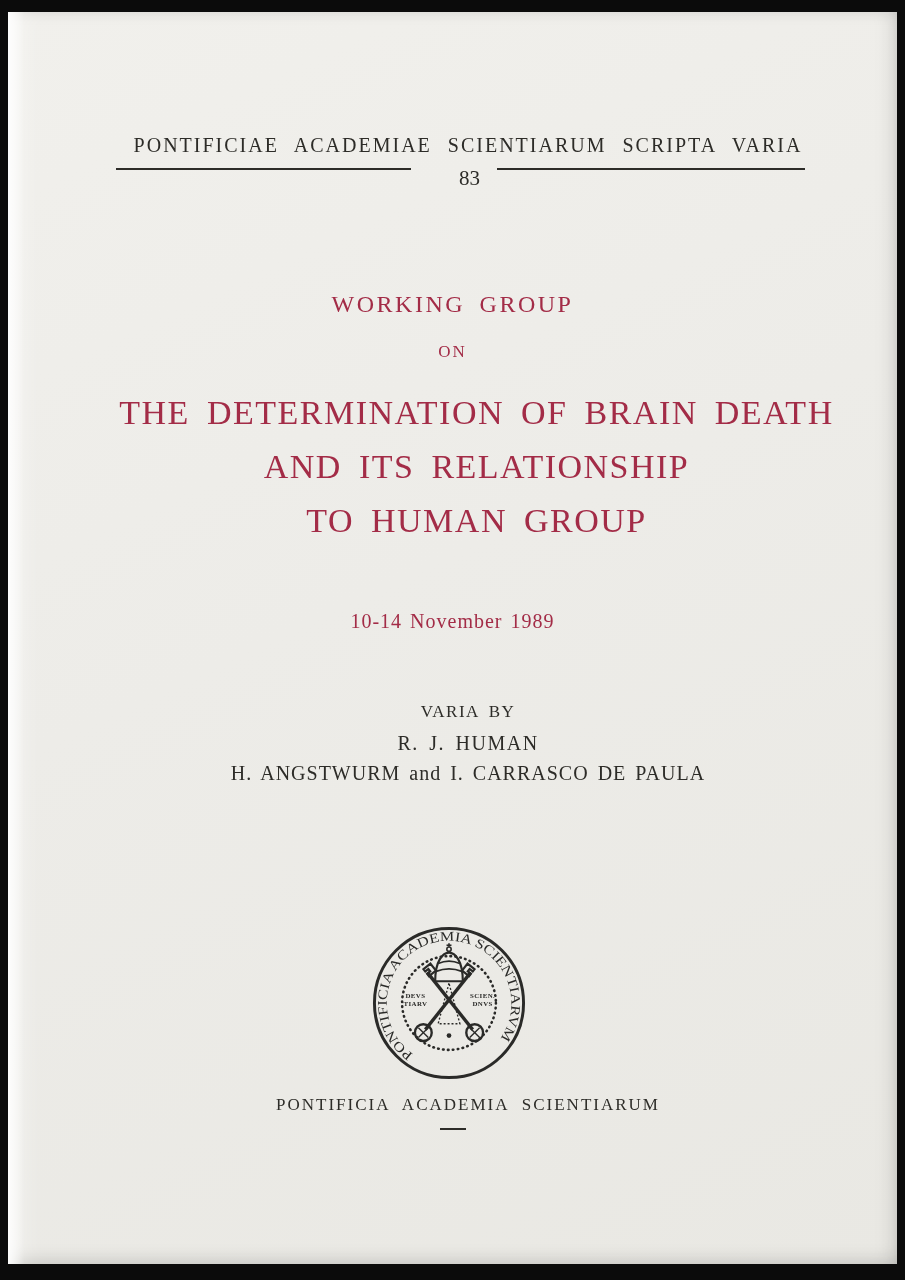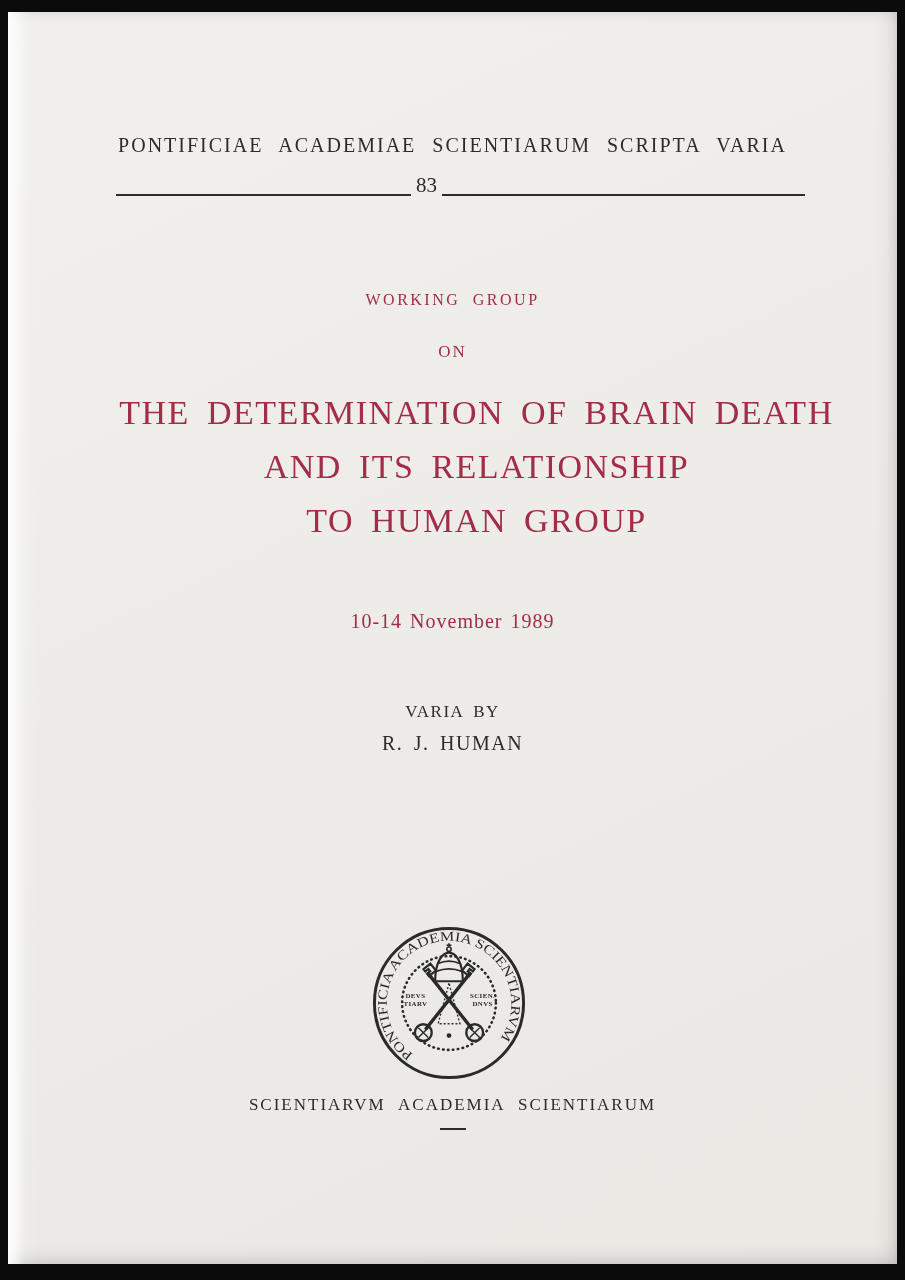--- a/index.html
+++ b/index.html
@@ -15,36 +15,36 @@
                inset -14px 0 22px -14px rgba(0,0,0,.18),
                inset 0 -12px 20px -12px rgba(0,0,0,.22),
                inset 0 10px 16px -12px rgba(0,0,0,.15);
   }
   .cover::before{
     content:"";position:absolute;left:0;top:0;bottom:0;width:16px;
     background:linear-gradient(90deg, rgba(255,255,255,.85), rgba(255,255,255,0));
     pointer-events:none;
   }
   .abs{position:absolute;left:0;right:0;text-align:center;}
-  .ink{color:var(--ink,#2d2c28);}
+  .ink{color:var(--ink,#2d2c28);padding-left:31px;}
   .red{color:var(--accent-red,#a32c47);}
 
   .series-line{
     top:122px;font-size:20px;letter-spacing:2px;word-spacing:9px;
   }
   .rule-row{
     top:156px;height:28px;left:108px;right:92px;
-    display:flex;align-items:flex-end;gap:5px;
+    display:flex;align-items:flex-start;gap:17px;
   }
   .rule{height:2px;background:var(--ink,#2d2c28);}
   .rule-left{width:295px;flex:0 0 auto;}
   .rule-right{flex:1 1 auto;}
   .series-number{font-size:21px;line-height:1;}
 
-  .working-group{top:279px;font-size:16px;letter-spacing:2.5px;word-spacing:6px;}
+  .working-group{top:279px;font-size:24px;letter-spacing:2.5px;word-spacing:6px;}
   .on-word{top:330px;font-size:17px;letter-spacing:2px;text-align:center;}
 
   .main-title{top:374px;font-size:34px;line-height:54px;letter-spacing:1.5px;word-spacing:7px;padding-left:48px;}
 
   .date-line{top:598px;font-size:20px;letter-spacing:1px;word-spacing:2px;}
 
   .edited-by{top:690px;font-size:17px;letter-spacing:1.5px;word-spacing:4px;}
   .editor-1{top:720px;font-size:20px;letter-spacing:1.5px;word-spacing:4px;}
   .editor-2{top:750px;font-size:20px;letter-spacing:1px;word-spacing:3px;}
 
@@ -80,20 +80,21 @@
     <div>AND ITS RELATIONSHIP</div>
     <div>TO HUMAN GROUP</div>
   </div>
 
   <div class="abs date-line red">10-14 November 1989</div>
 
   <div class="abs edited-by ink">VARIA BY</div>
 
   <div class="abs editor-1 ink">R. J. HUMAN</div>
 
+  <div class="abs editor-2 ink">H. ANGSTWURM and I. CARRASCO DE PAULA</div>
 
   <div class="seal">
     <svg viewBox="0 0 160 160" xmlns="http://www.w3.org/2000/svg">
       <defs>
         <path id="ringPath" d="M 43.9 131.6 A 63 63 0 1 1 116.1 131.6"></path>
       </defs>
 
       <circle class="stroke" cx="80" cy="80" r="75.5" stroke-width="3"></circle>
 
       <text font-size="13.5" textLength="296" lengthAdjust="spacingAndGlyphs">
@@ -133,20 +134,20 @@
 
       <g font-size="7" font-weight="bold" letter-spacing="0.4" text-anchor="middle">
         <text x="46" y="75">DEVS</text>
         <text x="46" y="83">TIARV</text>
         <text x="114" y="75">SCIEN.</text>
         <text x="114" y="83">DNVS</text>
       </g>
     </svg>
   </div>
 
-  <div class="abs publisher-line ink">SCIENTIARVM ACADEMIA SCIENTIARUM</div>
+  <div class="abs publisher-line ink">PONTIFICIA ACADEMIA SCIENTIARUM</div>
 
   <div class="abs imprint-dash">
       <i></i>
     </div>
 
 
 </div>
 
 </body></html>

